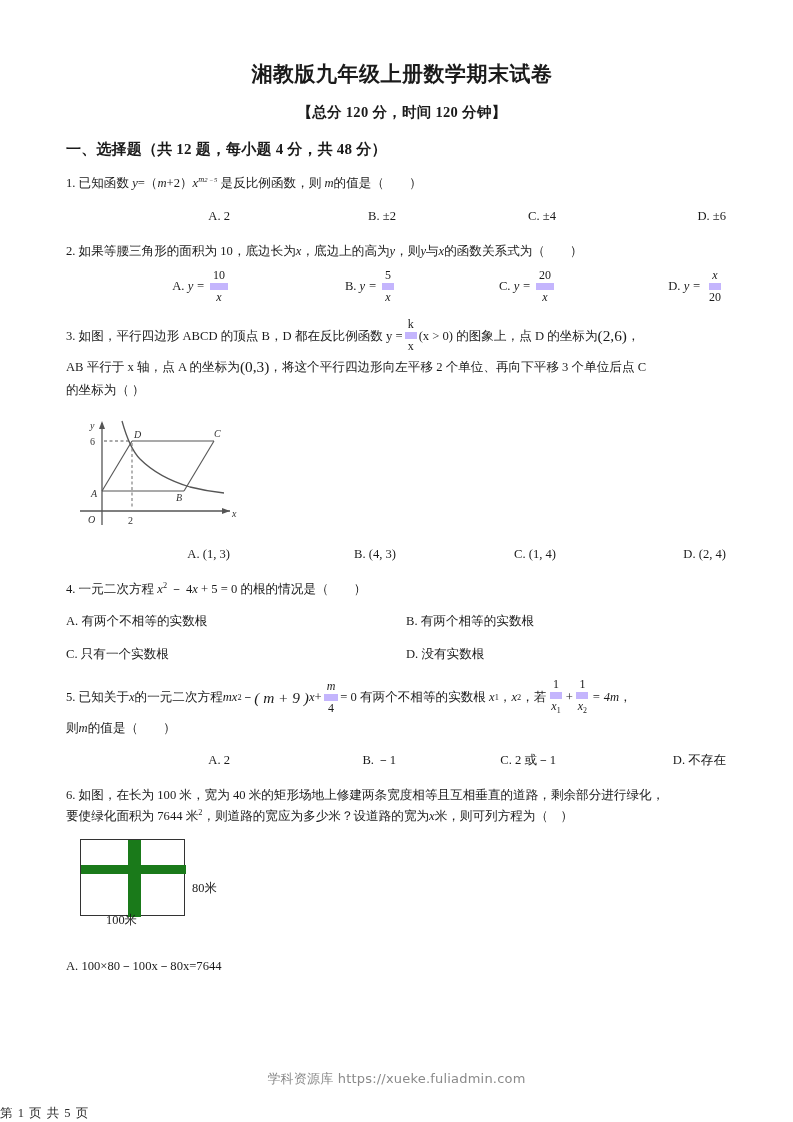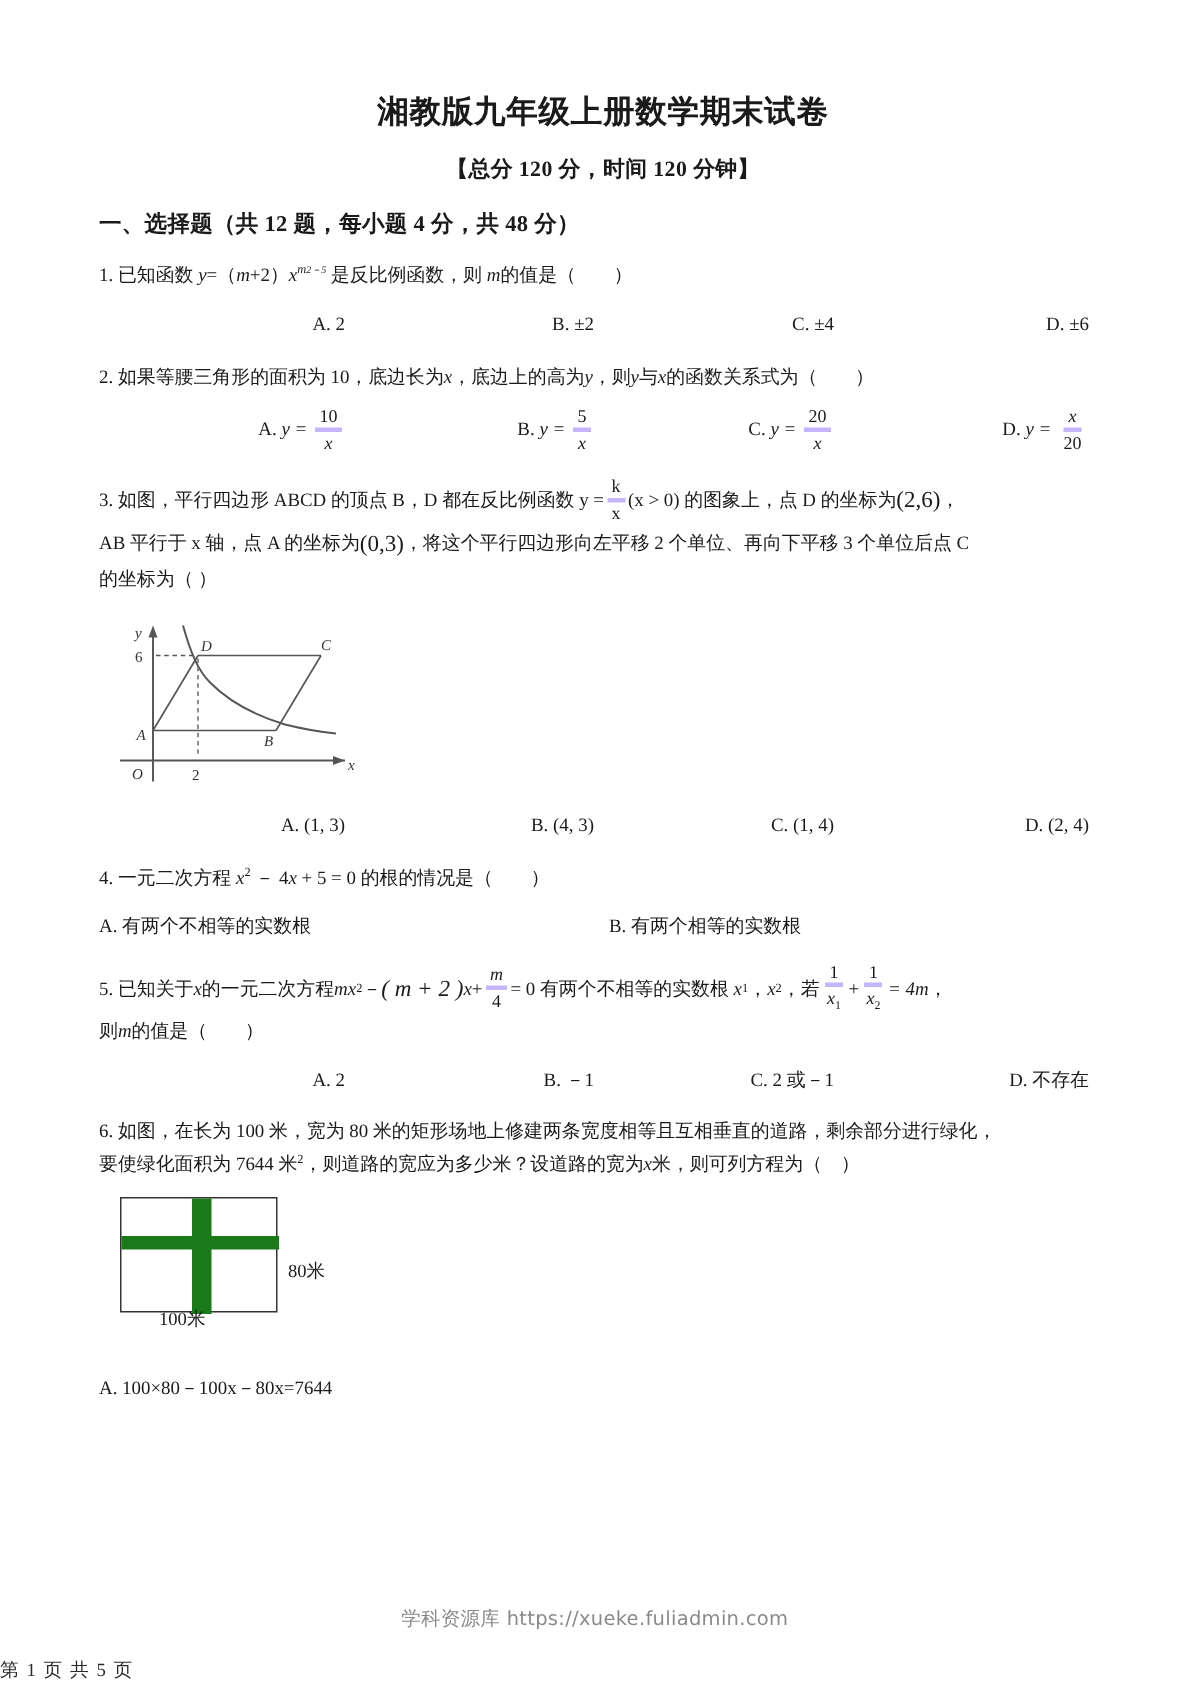--- a/index.html
+++ b/index.html
@@ -107,21 +107,21 @@
     align-items: center;
     vertical-align: middle;
     margin: 0 2px;
     font-size: 0.95em;
     line-height: 1.05;
     position: relative;
     top: -1px;
   }
   .frac > .num {
     padding: 0 3px 1px 3px;
-    border-bottom: 3px solid #c4b5fd;
+    border-bottom: 7px solid #c4b5fd;
   }
   .frac > .den {
     padding: 1px 3px 0 3px;
   }
   .paren-big {
     font-size: 1.22em;
     vertical-align: -0.09em;
   }
 
   
@@ -331,29 +331,33 @@
         <span>4.</span>
         <span>一元二次方程</span>
         <span class="it">x</span><sup class="exp" style="font-style:normal;">2</sup>
         <span>－ 4</span><span class="it">x</span>
         <span>+ 5 = 0 的根的情况是（　　）</span>
       </div>
       <div class="opts2">
         <div class="opt"><span>A.</span> <span>有两个不相等的实数根</span></div>
         <div class="opt"><span>B.</span> <span>有两个相等的实数根</span></div>
       </div>
+      <div class="opts2">
+        <div class="opt"><span>C.</span> <span>只有一个实数根</span></div>
+        <div class="opt"><span>D.</span> <span>没有实数根</span></div>
+      </div>
     </div>
 
     <div class="q">
       <div class="q-line" style="display:flex;align-items:center;flex-wrap:wrap;">
         <span>5.</span>&nbsp;<span>已知关于</span>
         <span class="it">x</span>
         <span>的一元二次方程</span>
         <span class="it">m</span><span class="it">x</span><sup class="exp" style="font-style:normal;">2</sup>
-        <span>－</span><span class="paren-big it">( m + 2 )</span><span class="it">x</span>
+        <span>－</span><span class="paren-big it">( m + 9 )</span><span class="it">x</span>
         <span>+</span>
         <span class="frac">
             <span class="num it">m</span>
             <span class="den">4</span>
           </span>
         <span>= 0 有两个不相等的实数根</span>&nbsp;<span class="it">x</span><sub class="sb" style="font-style:normal;">1</sub><span>，</span><span class="it">x</span><sub class="sb" style="font-style:normal;">2</sub>
         <span>，若</span>
         <span class="frac">
             <span class="num">1</span>
             <span class="den"><span class="it">x</span><sub class="sb" style="font-style:normal;">1</sub></span>
@@ -372,21 +376,21 @@
         <div class="opt c1"><span>A.</span> <span>2</span></div>
         <div class="opt c2"><span>B.</span> <span>－1</span></div>
         <div class="opt c3"><span>C.</span> <span>2 或－1</span></div>
         <div class="opt c4"><span>D.</span> <span>不存在</span></div>
       </div>
     </div>
 
     <div class="q">
       <div class="q-line">
         <span>6.</span>
-        <span>如图，在长为 100 米，宽为 80 米的矩形场地上修建两条宽度相等且互相垂直的道路，剩余部分进行绿化，</span>
+        <span>如图，在长为 100 米，宽为 40 米的矩形场地上修建两条宽度相等且互相垂直的道路，剩余部分进行绿化，</span>
       </div>
       <div class="q-line q-indent">
         <span>要使绿化面积为 7644 米</span><sup class="exp" style="font-style:normal;">2</sup><span>，则道路的宽应为多少米？设道路的宽为</span><span class="it">x</span><span>米，则可列方程为（　）</span>
       </div>
 
       <div class="fig-rect-wrap">
         <div class="rect-outer">
           <div class="road-h" style="background:#1a7a1a;"></div>
           <div class="road-v" style="background:#1a7a1a;"></div>
         </div>

